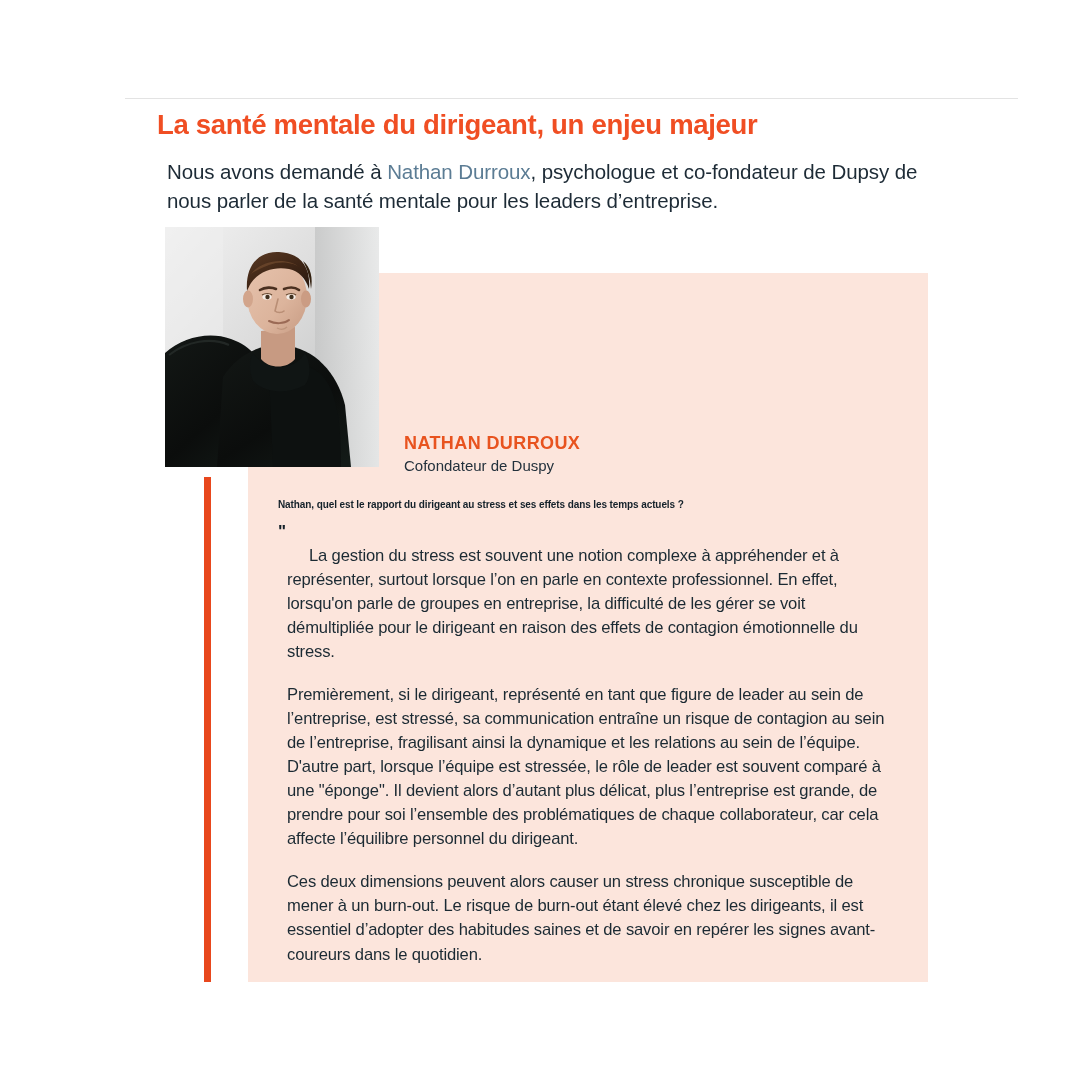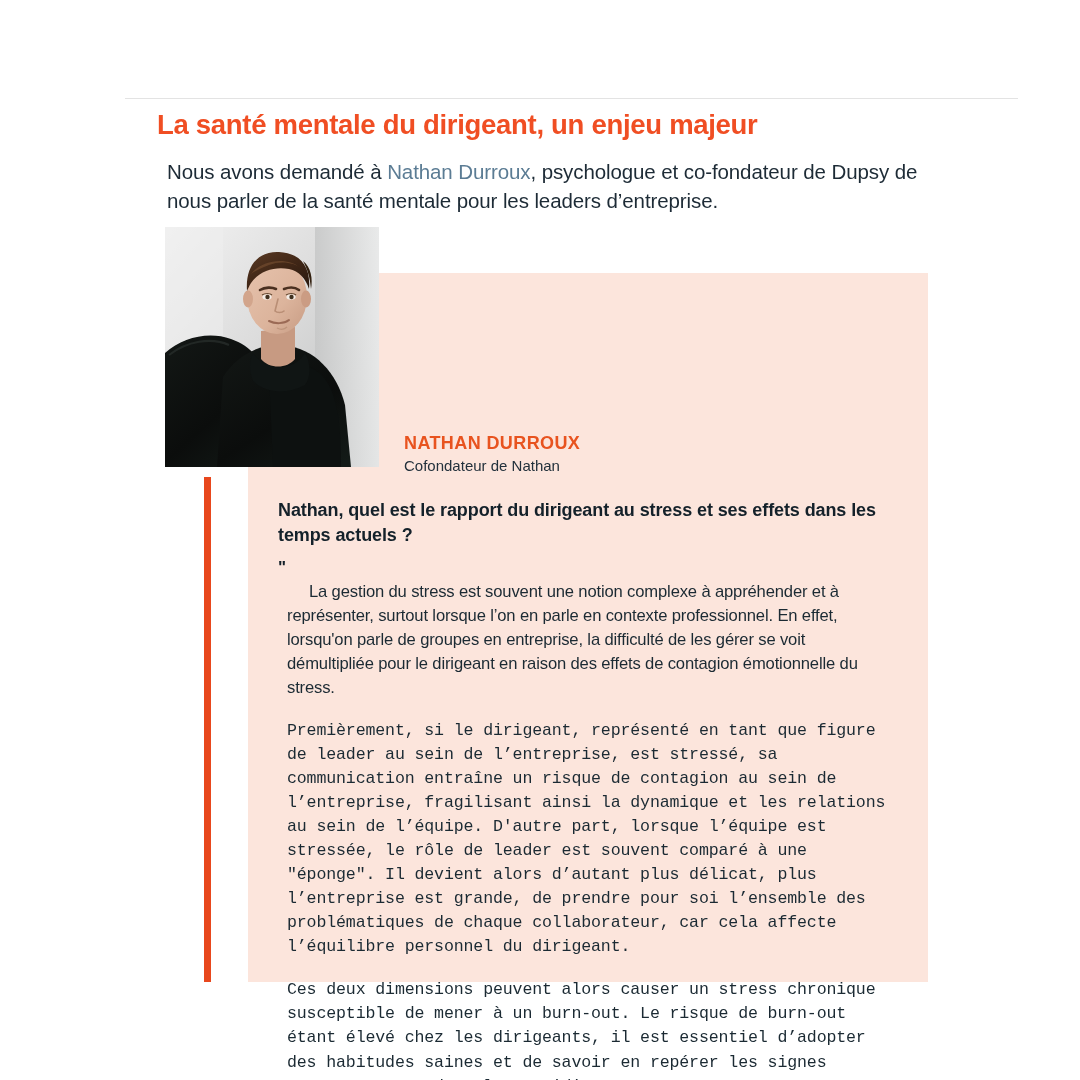--- a/index.html
+++ b/index.html
@@ -120,21 +120,21 @@
   .interview {
     position: absolute;
     left: 278px;
     top: 491px;
     width: 616px;
     color: #1b2a33;
   }
 
   .question {
     margin: 0;
-    font-size: 18px;
+    font-size: 10px;
     font-weight: bold;
     line-height: 1.38;
     letter-spacing: -0.1px;
     color: #14212a;
   }
 
   .quote-mark {
     margin: 11px 0 0 0;
     font-size: 17px;
     font-weight: bold;
@@ -148,21 +148,20 @@
     font-size: 16.6px;
     line-height: 1.45;
     letter-spacing: -0.15px;
     color: #1b2a33;
   }
   .answer-para.indented {
     text-indent: 22px;
   }
   .answer-para + .answer-para {
     margin-top: 19px;
-    font-family: Liberation Mono, monospace;
   }
 </style>
 </head>
 <body>
 
 <div class="page">
 
   <div class="top-rule"></div>
 
   <h1 class="headline">La santé mentale du dirigeant, un enjeu majeur</h1>
@@ -239,21 +238,21 @@
 
       <path d="M104 94 C 110 97, 119 97, 124 93" stroke="#9b6a55" stroke-width="2" fill="none" stroke-linecap="round"></path>
 
       <path d="M88 84 C 92 100, 102 110, 112 110 C 124 110, 134 99, 138 84" stroke="#c29madd" stroke-width="0" fill="none"></path>
       <path d="M112 101 C 116 103, 120 102, 122 100" stroke="#b58b72" stroke-width="1.2" fill="none" opacity="0.7"></path>
     </svg>
   </div>
 
   <div class="attribution">
     <p class="attrib-name">NATHAN DURROUX</p>
-    <p class="attrib-role">Cofondateur de Nathan</p>
+    <p class="attrib-role">Cofondateur de Duspy</p>
   </div>
 
   <div class="interview">
     <p class="question">Nathan, quel est le rapport du dirigeant au stress et ses effets dans les temps actuels ?</p>
 
     <p class="quote-mark">"</p>
 
     <p class="answer-para indented">La gestion du stress est souvent une notion complexe à appréhender et à représenter, surtout lorsque l’on en parle en contexte professionnel. En effet, lorsqu'on parle de groupes en entreprise, la difficulté de les gérer se voit démultipliée pour le dirigeant en raison des effets de contagion émotionnelle du stress.</p>
     <p class="answer-para">Premièrement, si le dirigeant, représenté en tant que figure de leader au sein de l’entreprise, est stressé, sa communication entraîne un risque de contagion au sein de l’entreprise, fragilisant ainsi la dynamique et les relations au sein de l’équipe. D'autre part, lorsque l’équipe est stressée, le rôle de leader est souvent comparé à une "éponge". Il devient alors d’autant plus délicat, plus l’entreprise est grande, de prendre pour soi l’ensemble des problématiques de chaque collaborateur, car cela affecte l’équilibre personnel du dirigeant.</p>
     <p class="answer-para">Ces deux dimensions peuvent alors causer un stress chronique susceptible de mener à un burn-out. Le risque de burn-out étant élevé chez les dirigeants, il est essentiel d’adopter des habitudes saines et de savoir en repérer les signes avant-coureurs dans le quotidien.</p>

